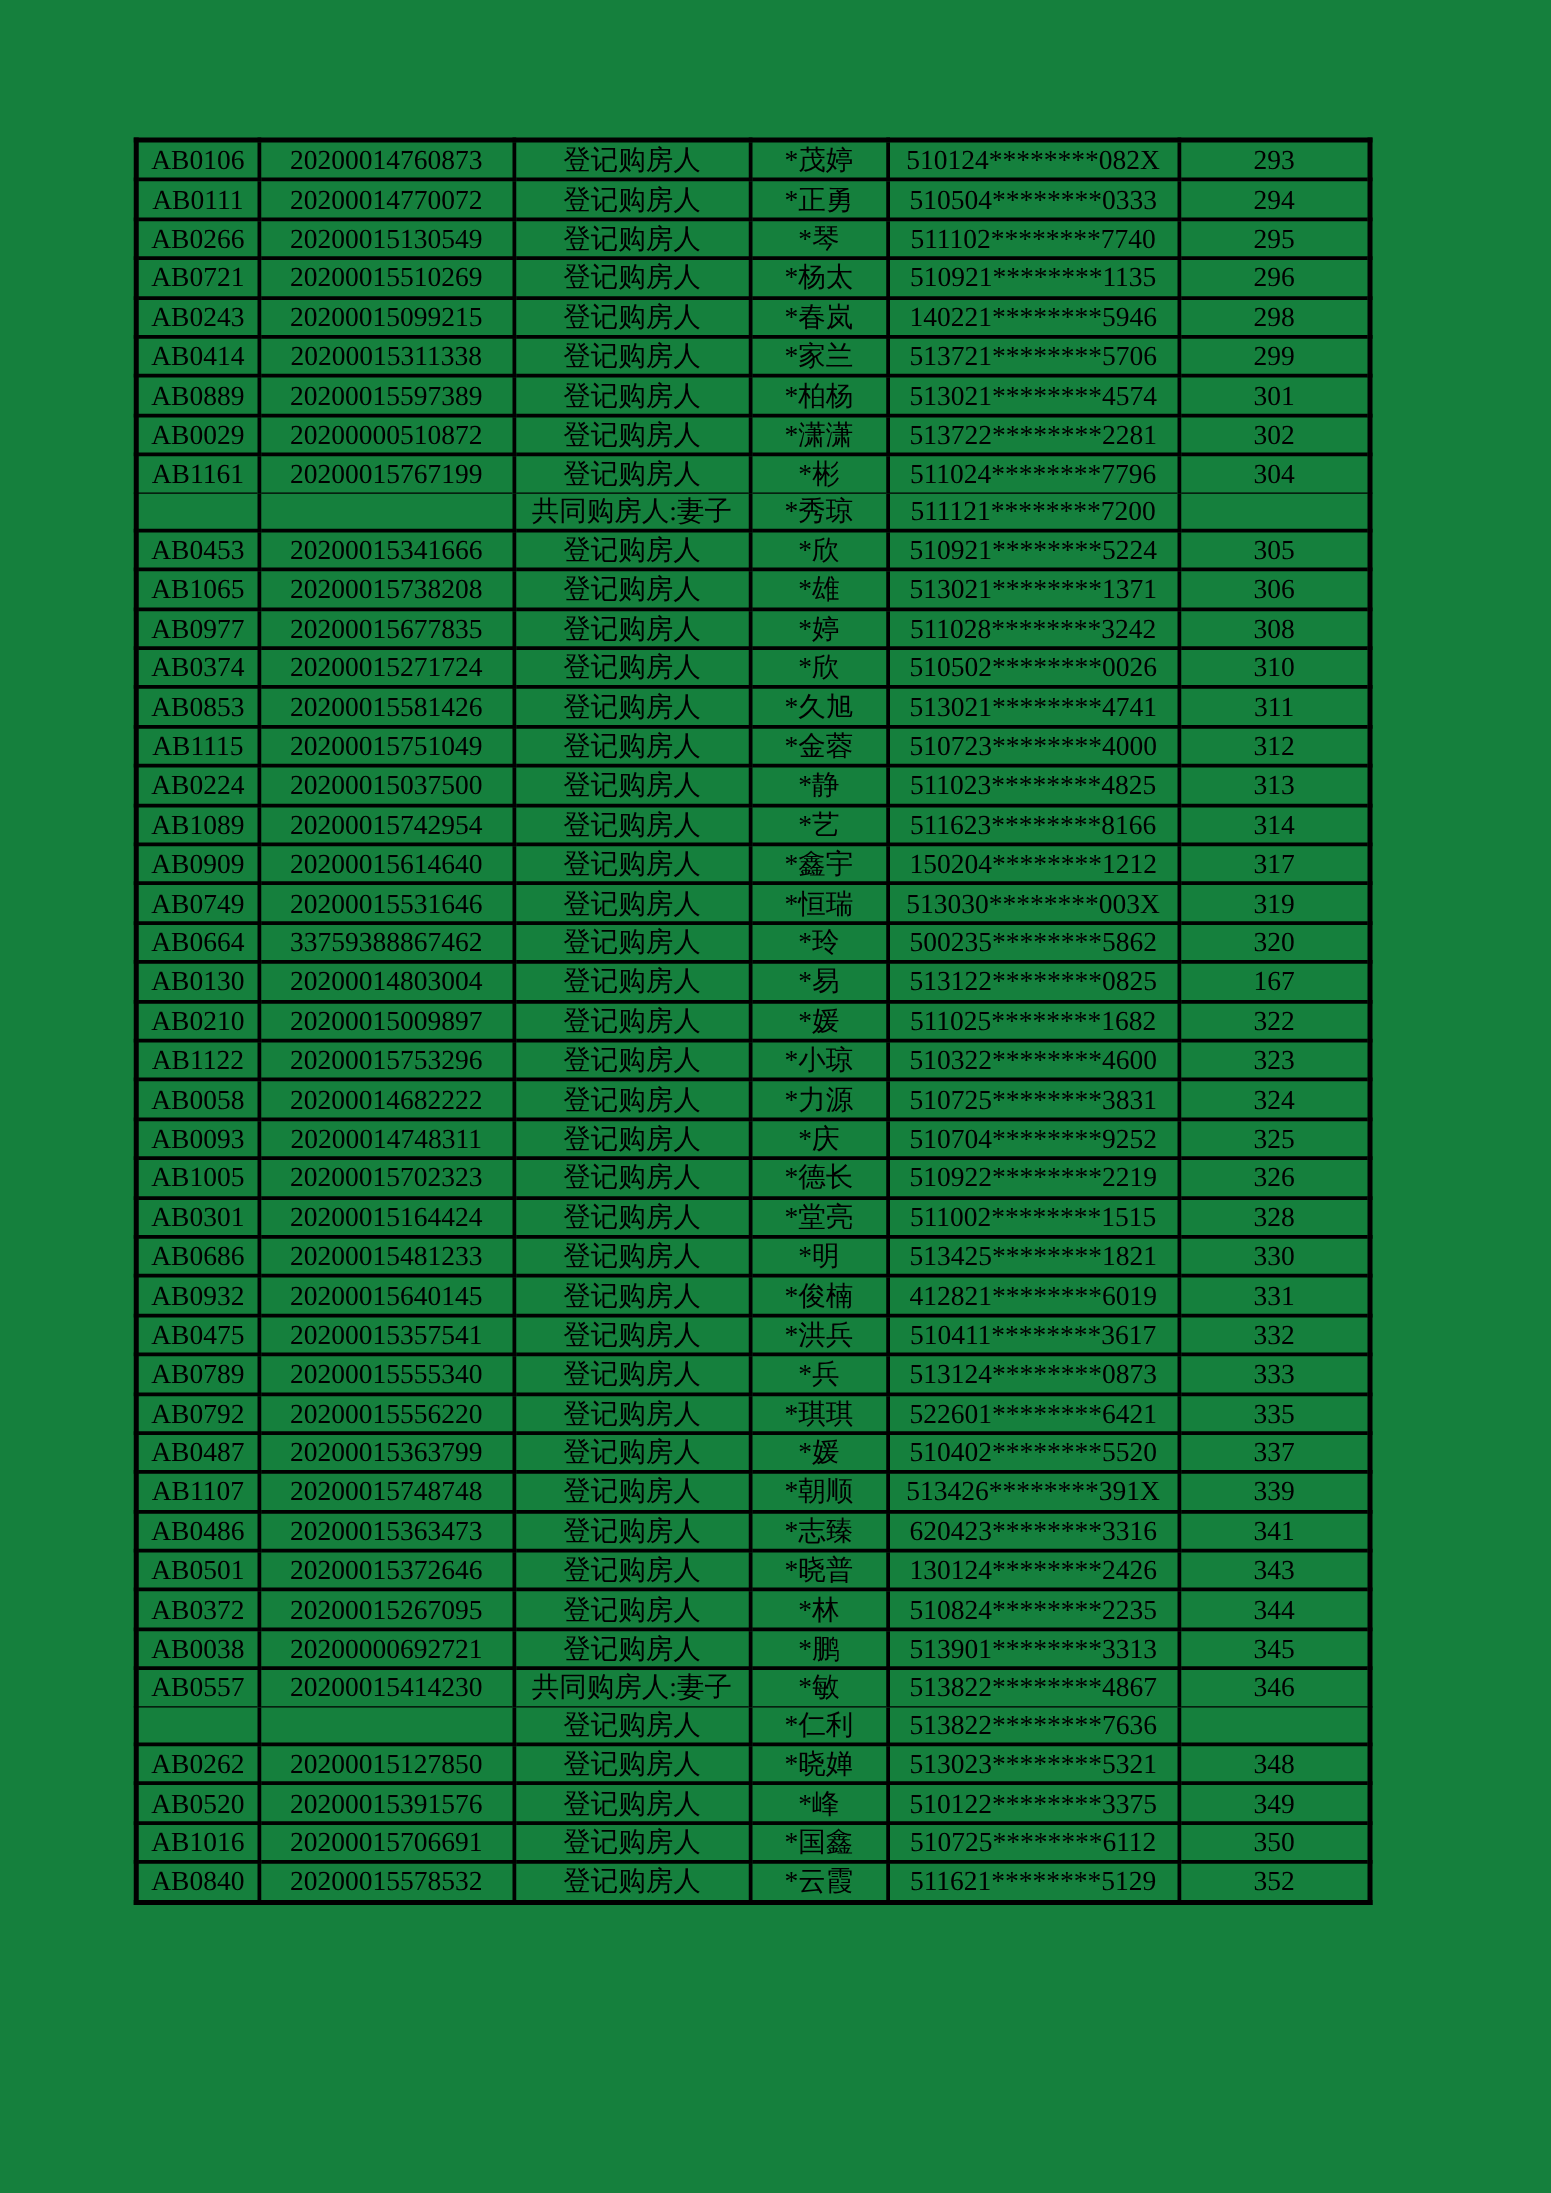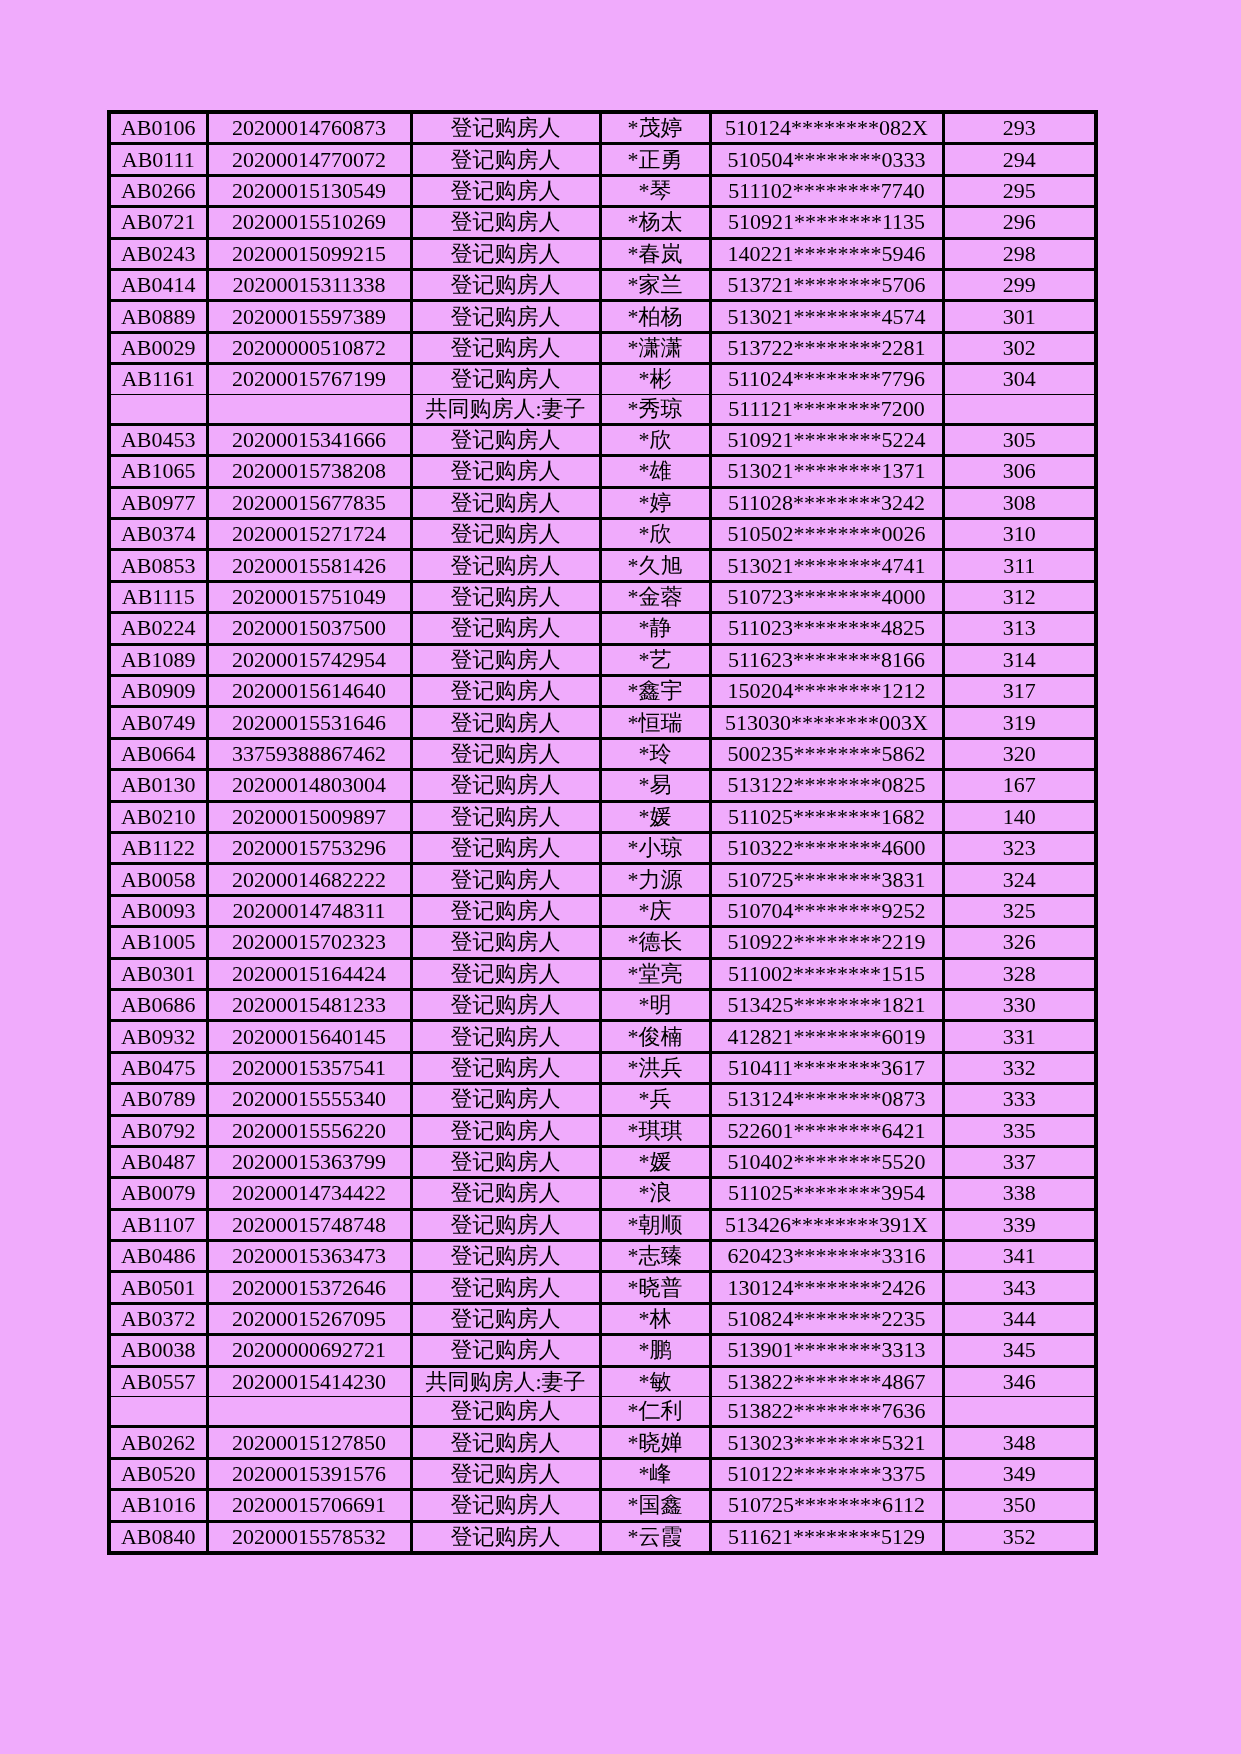--- a/index.html
+++ b/index.html
@@ -6,21 +6,21 @@
   body {
     width: 1241px;
     height: 1754px;
     background: #ffffff;
     font-family: "Liberation Serif", "DejaVu Serif", serif;
   }
   .page {
     position: relative;
     width: 1241px;
     height: 1754px;
-    background: #f0abfc;
+    background: #15803d;
     overflow: hidden;
   }
   table.buyers {
     position: absolute;
     left: 107px;
     top: 110px;
     width: 987px;
     border-collapse: collapse;
     table-layout: fixed;
     border: 4px solid #000000;
@@ -236,21 +236,21 @@
           <td>*易</td>
           <td>513122********0825</td>
           <td>167</td>
         </tr>
         <tr>
           <td>AB0210</td>
           <td>20200015009897</td>
           <td>登记购房人</td>
           <td>*媛</td>
           <td>511025********1682</td>
-          <td>140</td>
+          <td>322</td>
         </tr>
         <tr>
           <td>AB1122</td>
           <td>20200015753296</td>
           <td>登记购房人</td>
           <td>*小琼</td>
           <td>510322********4600</td>
           <td>323</td>
         </tr>
         <tr>
@@ -325,28 +325,20 @@
           <td>522601********6421</td>
           <td>335</td>
         </tr>
         <tr>
           <td>AB0487</td>
           <td>20200015363799</td>
           <td>登记购房人</td>
           <td>*媛</td>
           <td>510402********5520</td>
           <td>337</td>
-        </tr>
-        <tr>
-          <td>AB0079</td>
-          <td>20200014734422</td>
-          <td>登记购房人</td>
-          <td>*浪</td>
-          <td>511025********3954</td>
-          <td>338</td>
         </tr>
         <tr>
           <td>AB1107</td>
           <td>20200015748748</td>
           <td>登记购房人</td>
           <td>*朝顺</td>
           <td>513426********391X</td>
           <td>339</td>
         </tr>
         <tr>

